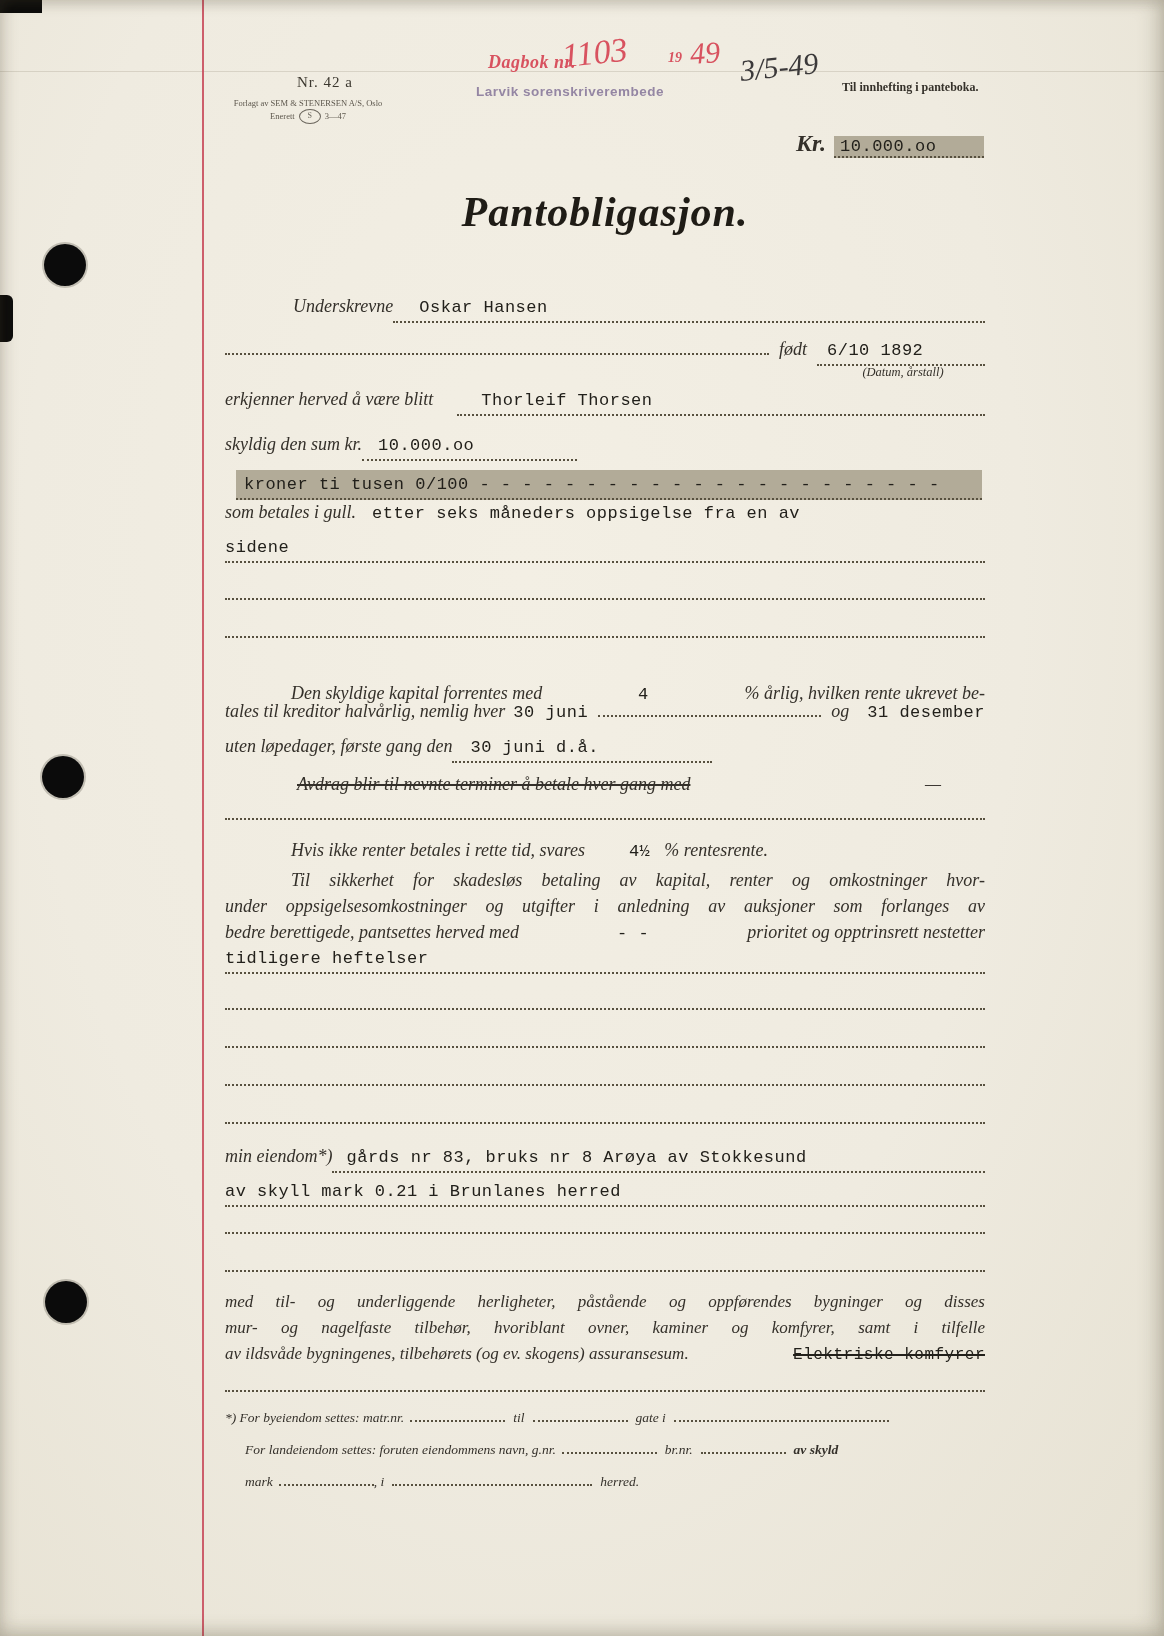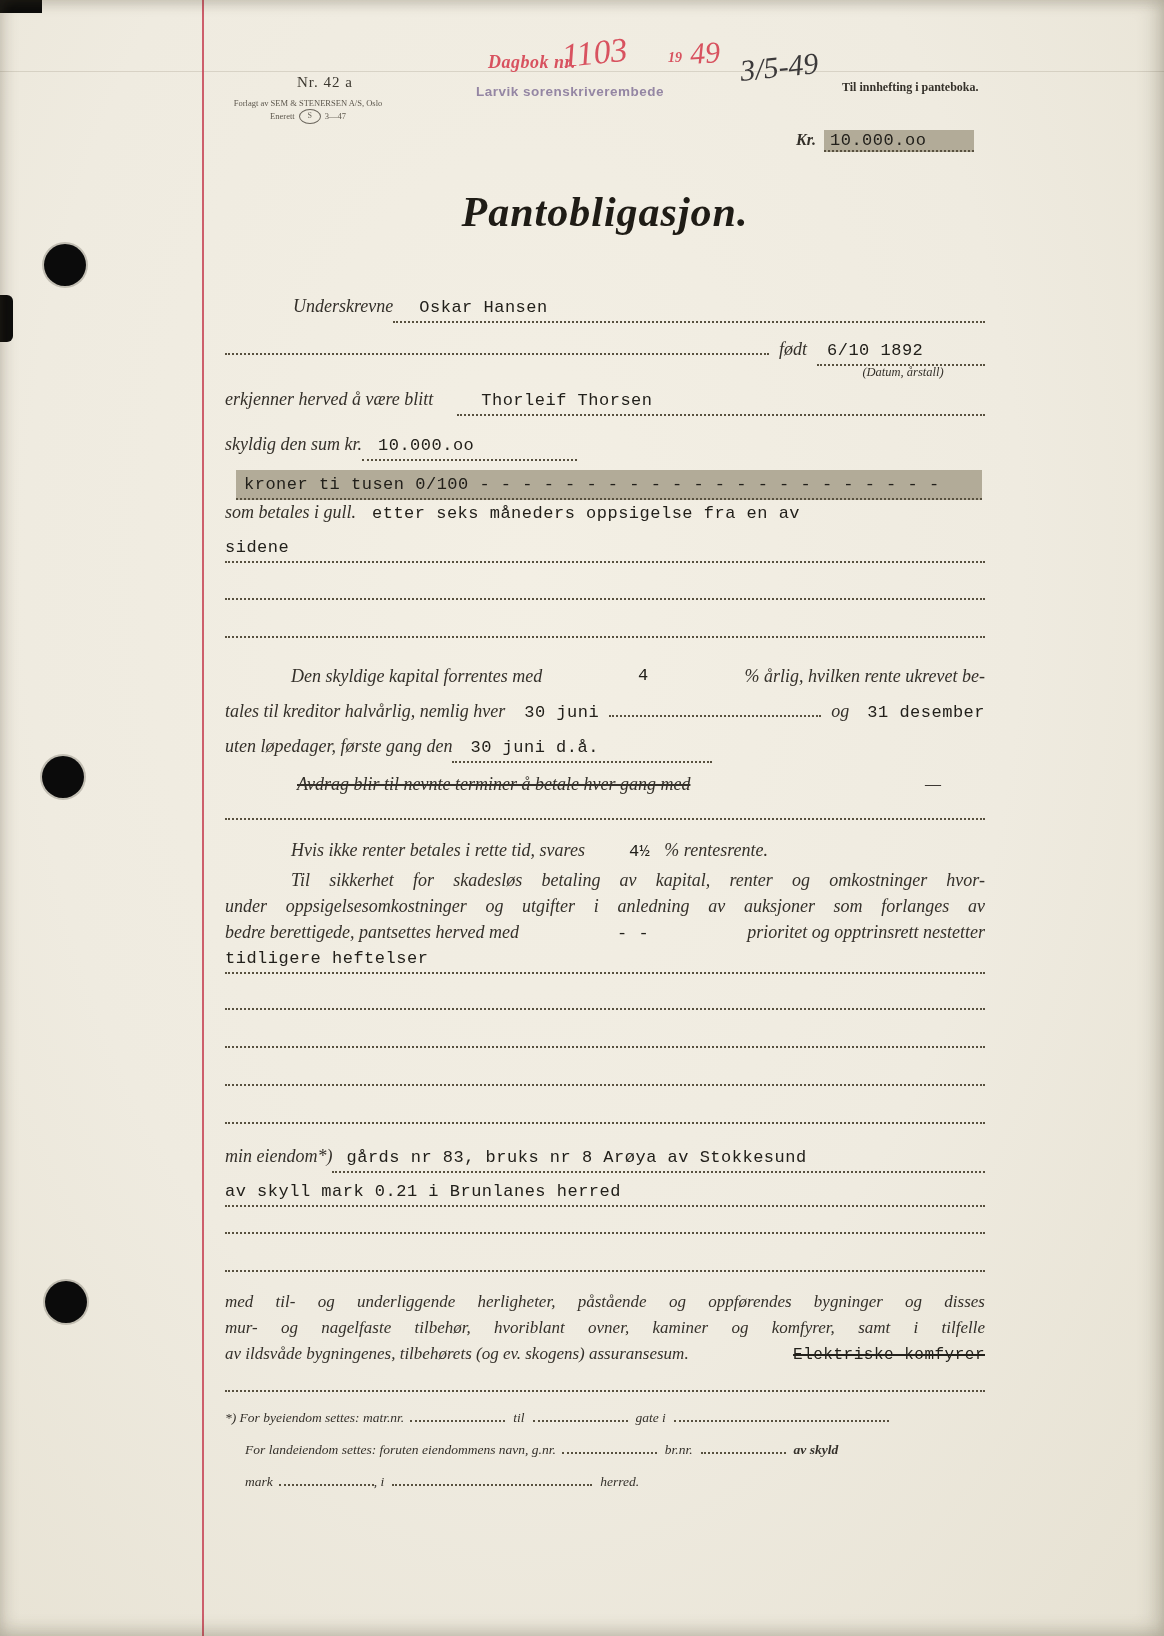--- a/index.html
+++ b/index.html
@@ -57,21 +57,21 @@
   .dg-19 { left:668px; top:50px; font-size:14px; font-weight:bold; font-style:italic; }
   .dg-49 { left:690px; top:36px; font-size:30px; font-style:italic; transform:rotate(-4deg); }
 
   .office { position:absolute; left:476px; top:84px; font-family:"Liberation Sans", sans-serif;
             font-weight:bold; font-size:13.5px; letter-spacing:.5px; color:#8b7b9d; opacity:.9; }
   .hwdate { position:absolute; left:740px; top:50px; font-family:"Liberation Serif", serif; font-style:italic;
             font-size:30px; color:#3b393a; transform:rotate(-6deg); }
   .bindnote { position:absolute; left:842px; top:80px; font-size:12px; font-weight:bold; color:#35312a; }
 
   .amount { position:absolute; left:796px; top:130px; display:flex; align-items:baseline; }
-  .amt-label { font-size:16px; font-weight:bold; }
+  .amt-label { font-size:24px; font-weight:bold; }
   .amt-band { margin-left:8px; width:140px; padding:1px 4px 0 6px; }
 
   .title { position:absolute; left:225px; top:188px; width:760px; text-align:center;
            font-family:"Liberation Serif", serif; font-style:italic; font-weight:bold;
            font-size:42px; letter-spacing:1px; color:#1f1c16; }
   .note-small { position:absolute; left:818px; top:362px; width:170px; text-align:center; }
   .note-small .pr { font-size:12.5px; }
 </style>
 </head>
 <body>
@@ -146,29 +146,29 @@
     <span class="tw" style="margin-left:16px;">etter seks måneders oppsigelse fra en av</span>
   </div>
 
   <div class="row" style="top:533px;">
     <span class="fill grow"><span class="tw">sidene</span></span>
   </div>
 
   <div class="rule" style="top:598px;"></div>
   <div class="rule" style="top:636px;"></div>
 
-  <div class="row" style="top:663px;justify-content:space-between;align-items:flex-end;">
+  <div class="row" style="top:680px;justify-content:space-between;">
     <span class="pr" style="margin-left:66px;">Den skyldige kapital forrentes med</span>
     <span class="tw">4</span>
     <span class="pr">% årlig, hvilken rente ukrevet be-</span>
   </div>
 
   <div class="row" style="top:698px;">
     <span class="pr">tales til kreditor halvårlig, nemlig hver</span>
-    <span class="tw" style="margin-left:19px;">30 juni</span>
+    <span class="tw" style="margin-left:8px;">30 juni</span>
     <span class="fill grow" style="margin:0 10px;"></span>
     <span class="pr">og</span>
     <span class="tw" style="margin-left:18px;">31 desember</span>
   </div>
 
   <div class="row" style="top:733px;">
     <span class="pr">uten løpedager, første gang den</span>
     <span class="fill" style="width:260px;"><span class="tw" style="padding-left:18px;">30 juni d.å.</span></span>
     <span class="grow"></span>
   </div>

